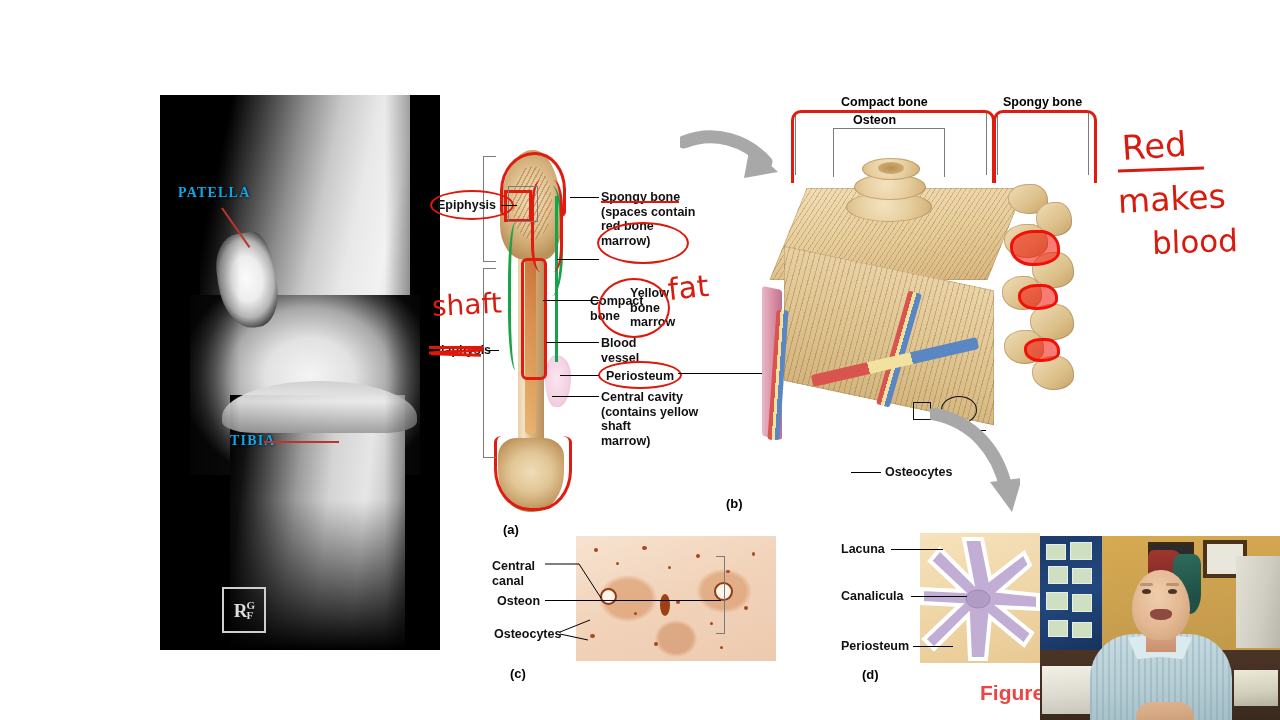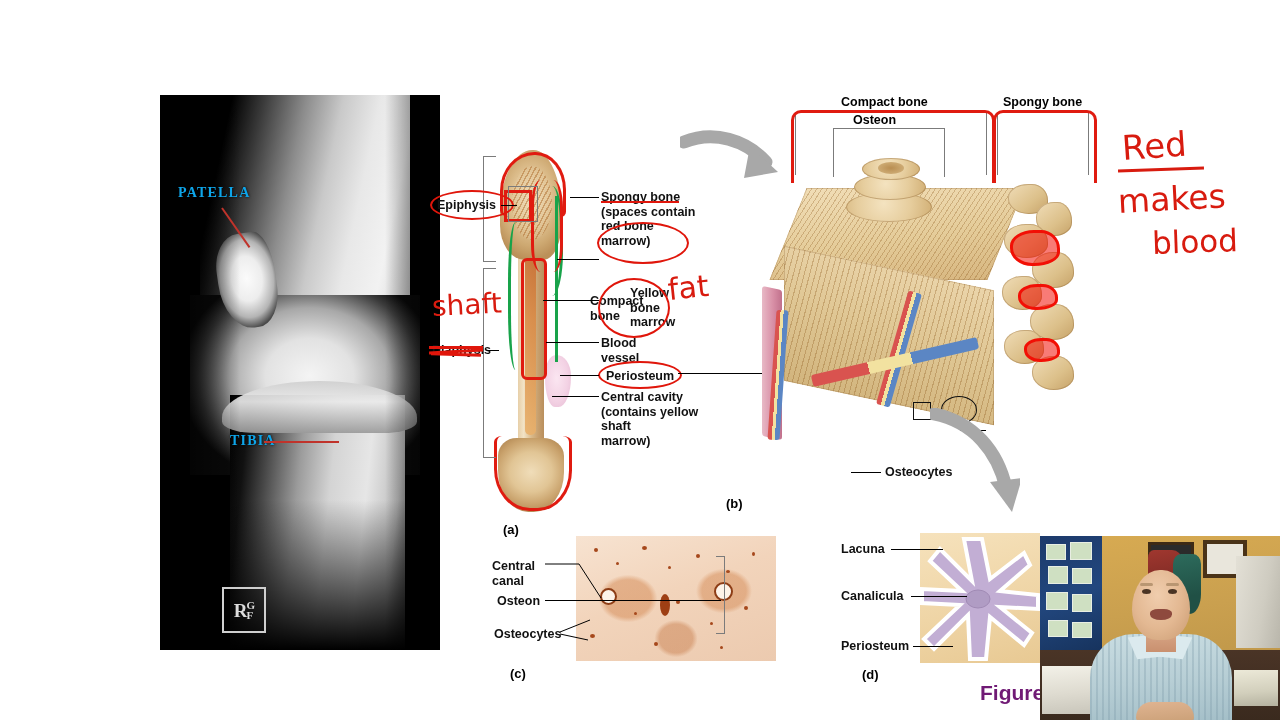--- a/index.html
+++ b/index.html
@@ -406,21 +406,21 @@
     position: absolute; left: 96px; bottom: -2px; width: 58px; height: 20px;
     background: linear-gradient(175deg,#e0b491 0%, #caa077 100%);
     border-radius: 20px 20px 6px 6px;
   }
   #figure-text {
     position: absolute;
     left: 980px; top: 681px;
     font-family: "Liberation Sans", sans-serif;
     font-size: 21px;
     font-weight: 700;
-    color: #701a75;
+    color: #ef4444;
   }
 </style>
 </head>
 <body>
 
 <div id="slide">
 
 
   <div id="xray">
     <div class="xr-shade" id="xr-femur"></div>

